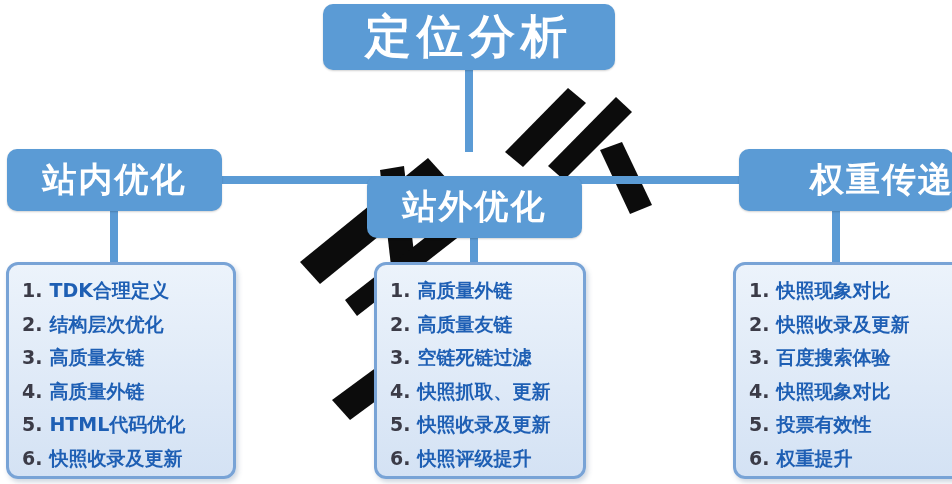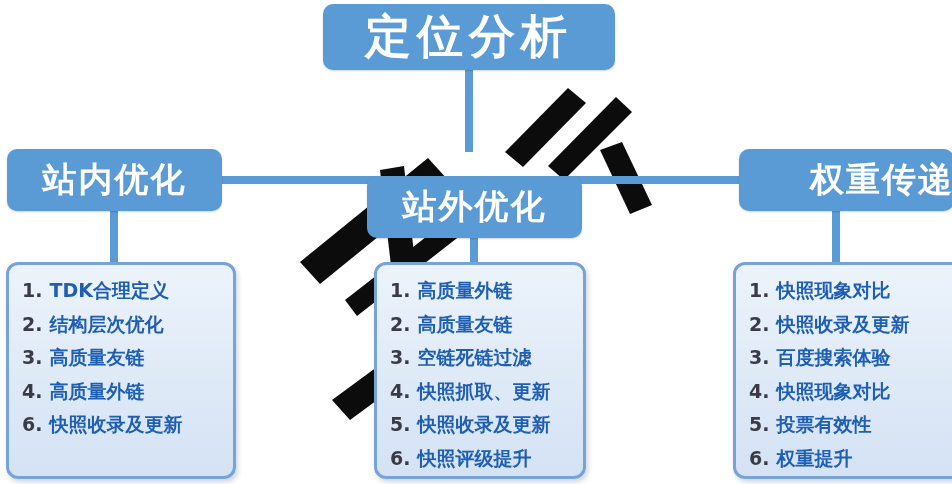--- a/index.html
+++ b/index.html
@@ -82,20 +82,21 @@
   <div class="node branch b2">
     <span>权重传递</span>
   </div>
 
   <div class="listbox l0">
     <ol>
         <li><span class="num">1.</span><span class="txt">TDK合理定义</span></li>
         <li><span class="num">2.</span><span class="txt">结构层次优化</span></li>
         <li><span class="num">3.</span><span class="txt">高质量友链</span></li>
         <li><span class="num">4.</span><span class="txt">高质量外链</span></li>
+        <li><span class="num">5.</span><span class="txt">HTML代码优化</span></li>
         <li><span class="num">6.</span><span class="txt">快照收录及更新</span></li>
       </ol>
   </div>
   <div class="listbox l1">
     <ol>
         <li><span class="num">1.</span><span class="txt">高质量外链</span></li>
         <li><span class="num">2.</span><span class="txt">高质量友链</span></li>
         <li><span class="num">3.</span><span class="txt">空链死链过滤</span></li>
         <li><span class="num">4.</span><span class="txt">快照抓取、更新</span></li>
         <li><span class="num">5.</span><span class="txt">快照收录及更新</span></li>

